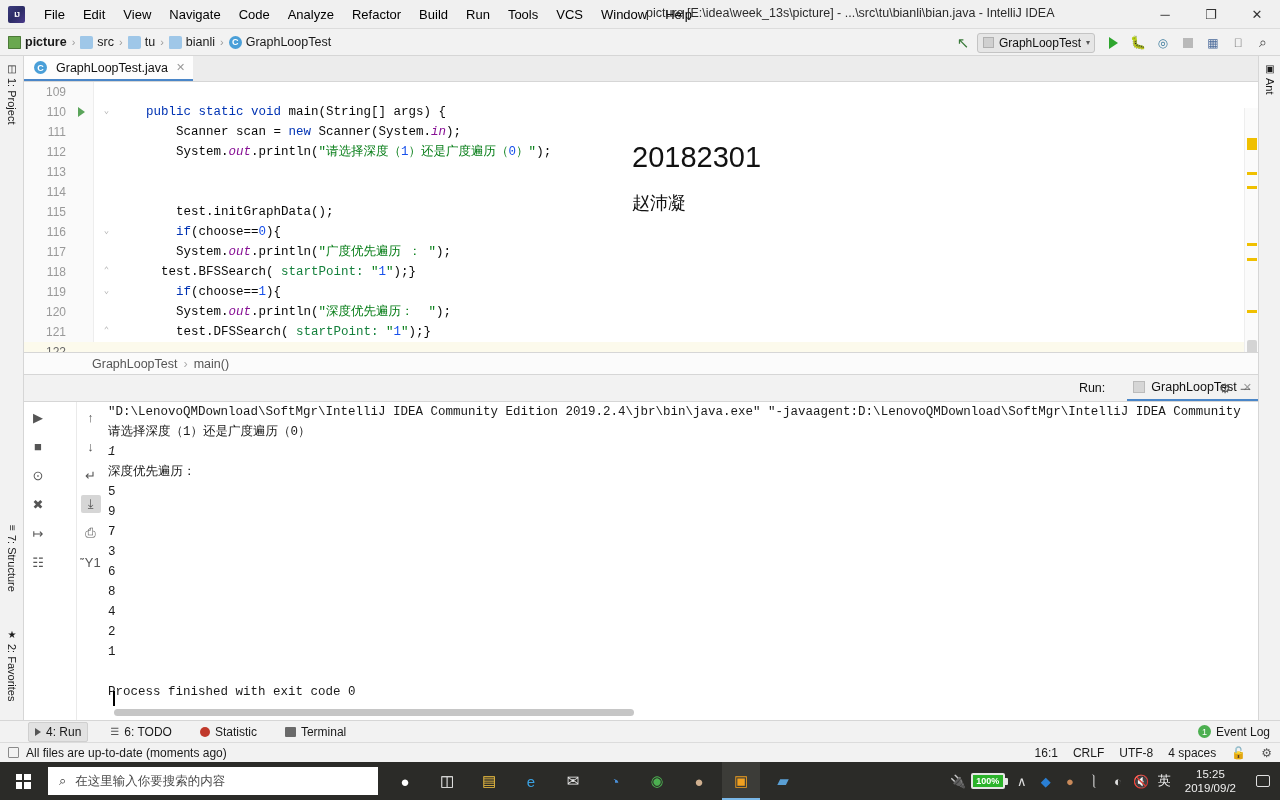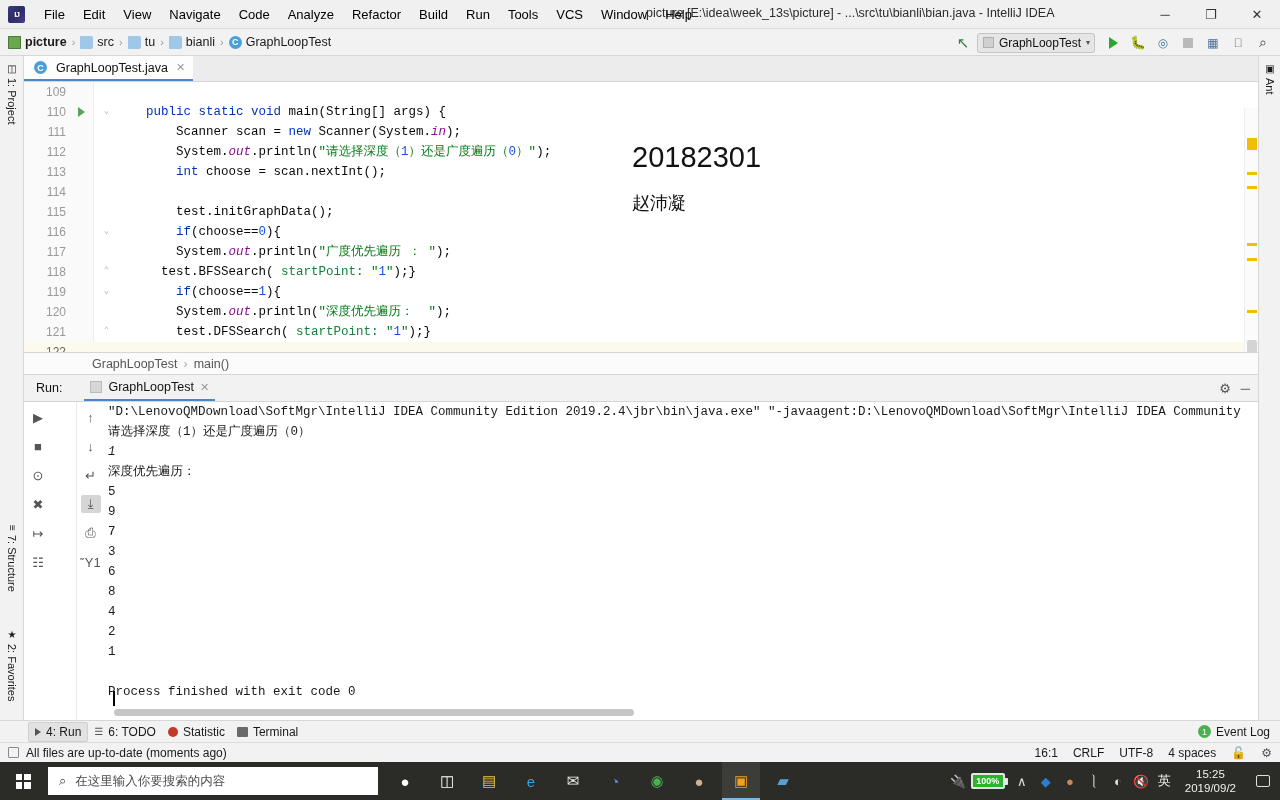--- a/index.html
+++ b/index.html
@@ -191,21 +191,21 @@
   }
   .ed-crumb .sep { margin:0 6px; color:#aaa; }
 
   
   .runpanel {
     position:absolute; top:375px; left:24px; width:1234px; height:345px;
     background:#fff;
   }
   .run-header {
     height:27px; background:#f2f2f2; border-bottom:1px solid #d6d6d6;
-    display:flex; align-items:center; position:relative;
+    display:flex; align-items:center; position:relative;justify-content:flex-end;
   }
   .run-label { font-size:12.5px; color:#111; margin-left:12px; }
   .run-tab {
     display:flex; align-items:center; gap:6px; margin-left:22px;
     height:26px; padding:0 6px; border-bottom:2px solid #4a86c8;
     font-size:12.5px; color:#111;
   }
   .run-tab .ticon {
     width:12px; height:12px; background:#d6d6d6; border:1px solid #bbb;
   }
@@ -246,21 +246,21 @@
   }
   .caret {
     position:absolute; left:89px; bottom:14px; width:2px; height:15px;
     background:#000;
   }
 
   
   .bottom-tabs {
     position:absolute; top:720px; left:0; width:1280px; height:22px;
     background:#f2f2f2; border-top:1px solid #d6d6d6;
-    display:flex; align-items:center; padding-left:28px; 
+    display:flex; align-items:center; padding-left:28px; gap:16px;
     font-size:12px; color:#1a1a1a;
   }
   .btab { display:flex; align-items:center; gap:5px; padding:2px 6px; }
   .btab.active { background:#e2e2e2; border:1px solid #cfcfcf; border-radius:2px; }
   .btab .play0 {
     width:0; height:0; border-left:6px solid #555;
     border-top:4px solid transparent; border-bottom:4px solid transparent;
   }
   .dot-red { width:10px; height:10px; border-radius:50%; background:#c0392b; }
   .sq-term { width:11px; height:10px; background:#6a6a6a; border-radius:1px; }
@@ -445,21 +445,21 @@
         <span class="x">✕</span>
       </div>
     </div>
     <div class="codearea">
       <div class="gutter"></div>
       <div class="code-lines" id="codelines">
           <div class="cl"><span class="ln">109</span><span class="code"></span></div>
           <div class="cl"><span class="ln">110</span><span class="runmark"></span><span class="fold">⌄</span><span class="code"><span>    </span><span class="kw">public static void</span><span> main(String[] args) {</span></span></div>
           <div class="cl"><span class="ln">111</span><span class="code"><span>        Scanner scan = </span><span class="kw">new</span><span> Scanner(System.</span><span class="fld">in</span><span>);</span></span></div>
           <div class="cl"><span class="ln">112</span><span class="code"><span>        System.</span><span class="fld">out</span><span>.println(</span><span class="str">"请选择深度（</span><span class="num">1</span><span class="str">）还是广度遍历（</span><span class="num">0</span><span class="str">）"</span><span>);</span></span></div>
-          <div class="cl"><span class="ln">113</span><span class="code"><span>        </span><span class="kw">int</span><span> choose = scan.nextInt();</span></span></div>
+          <div class="cl"><span class="ln">113</span></div>
           <div class="cl"><span class="ln">114</span></div>
           <div class="cl"><span class="ln">115</span><span class="code"><span>        test.initGraphData();</span></span></div>
           <div class="cl"><span class="ln">116</span><span class="fold">⌄</span><span class="code"><span>        </span><span class="kw">if</span><span>(choose==</span><span class="num">0</span><span>){</span></span></div>
           <div class="cl"><span class="ln">117</span><span class="code"><span>        System.</span><span class="fld">out</span><span>.println(</span><span class="str">"广度优先遍历 ： "</span><span>);</span></span></div>
           <div class="cl"><span class="ln">118</span><span class="fold">⌃</span><span class="code"><span>      test.BFSSearch( </span><span class="hint">startPoint:</span><span> </span><span class="str">"</span><span class="num">1</span><span class="str">"</span><span>);}</span></span></div>
           <div class="cl"><span class="ln">119</span><span class="fold">⌄</span><span class="code"><span>        </span><span class="kw">if</span><span>(choose==</span><span class="num">1</span><span>){</span></span></div>
           <div class="cl"><span class="ln">120</span><span class="code"><span>        System.</span><span class="fld">out</span><span>.println(</span><span class="str">"深度优先遍历：  "</span><span>);</span></span></div>
           <div class="cl"><span class="ln">121</span><span class="fold">⌃</span><span class="code"><span>        test.DFSSearch( </span><span class="hint">startPoint:</span><span> </span><span class="str">"</span><span class="num">1</span><span class="str">"</span><span>);}</span></span></div>
           <div class="cl current"><span class="ln">122</span><span class="code"></span></div>
         </div>

